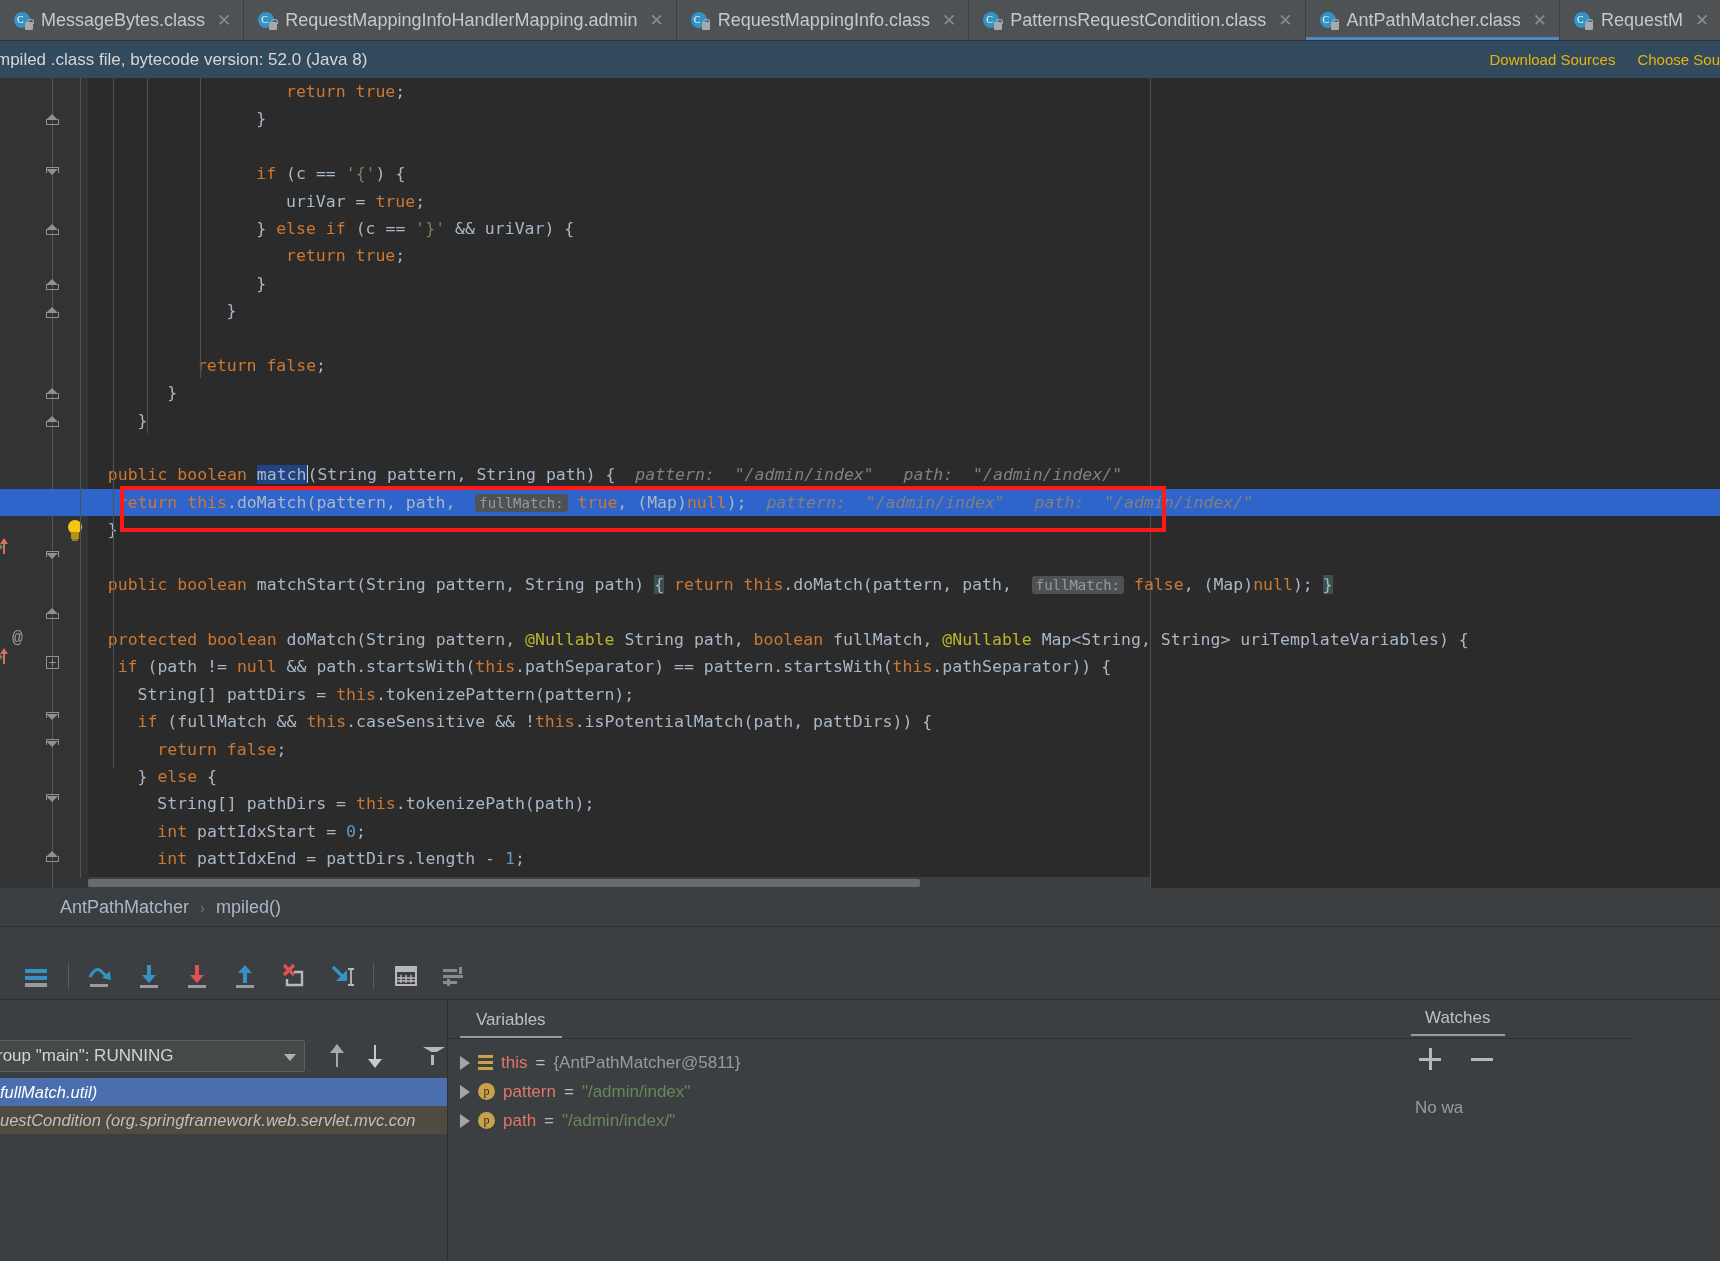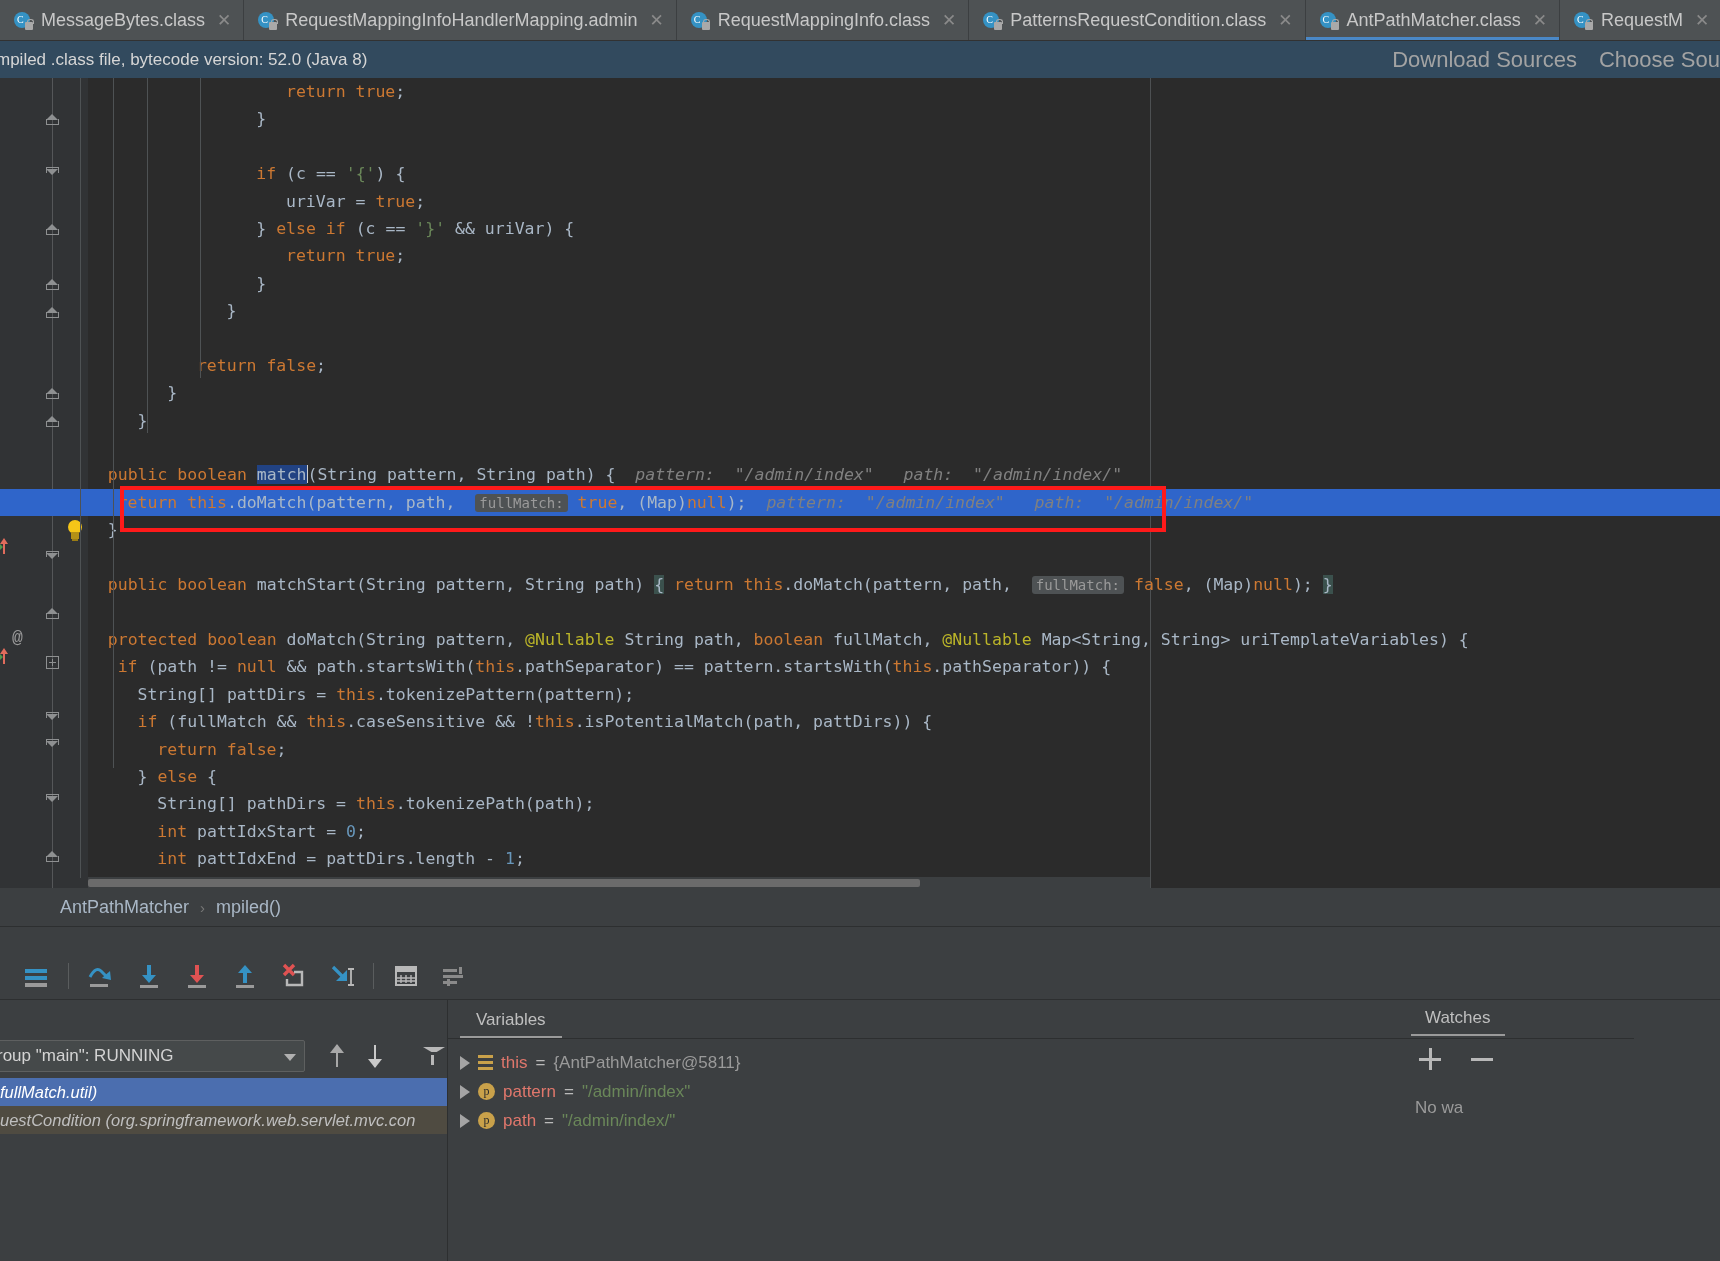--- a/index.html
+++ b/index.html
@@ -51,21 +51,21 @@
   }
 
   
   .notifbar {
     position: absolute; top: 41px; left: 0; width: 1720px; height: 37px;
     background: #324a5e; display: flex; align-items: center;
     color: #d6d6d6; font-size: 17px; padding-left: 0;
   }
   .notif-text { padding-left: 0; margin-left: -4px; white-space: nowrap; }
   .notif-links { margin-left: auto; display: flex; gap: 22px; padding-right: 0; }
-  .notif-links a { color: #a3a3a3; text-decoration: none; font-size: 22px; white-space: nowrap; text-align: center; }
+  .notif-links a { color: #eab308; text-decoration: none; font-size: 15px; white-space: nowrap; text-align: center; }
 
   
   .editor {
     position: absolute; top: 78px; left: 0; width: 1720px; height: 810px;
     background: #2b2b2b; overflow: hidden;
   }
   .gutter {
     position: absolute; top: 0; left: 0; width: 88px; height: 810px;
     background: #313335;
   }

